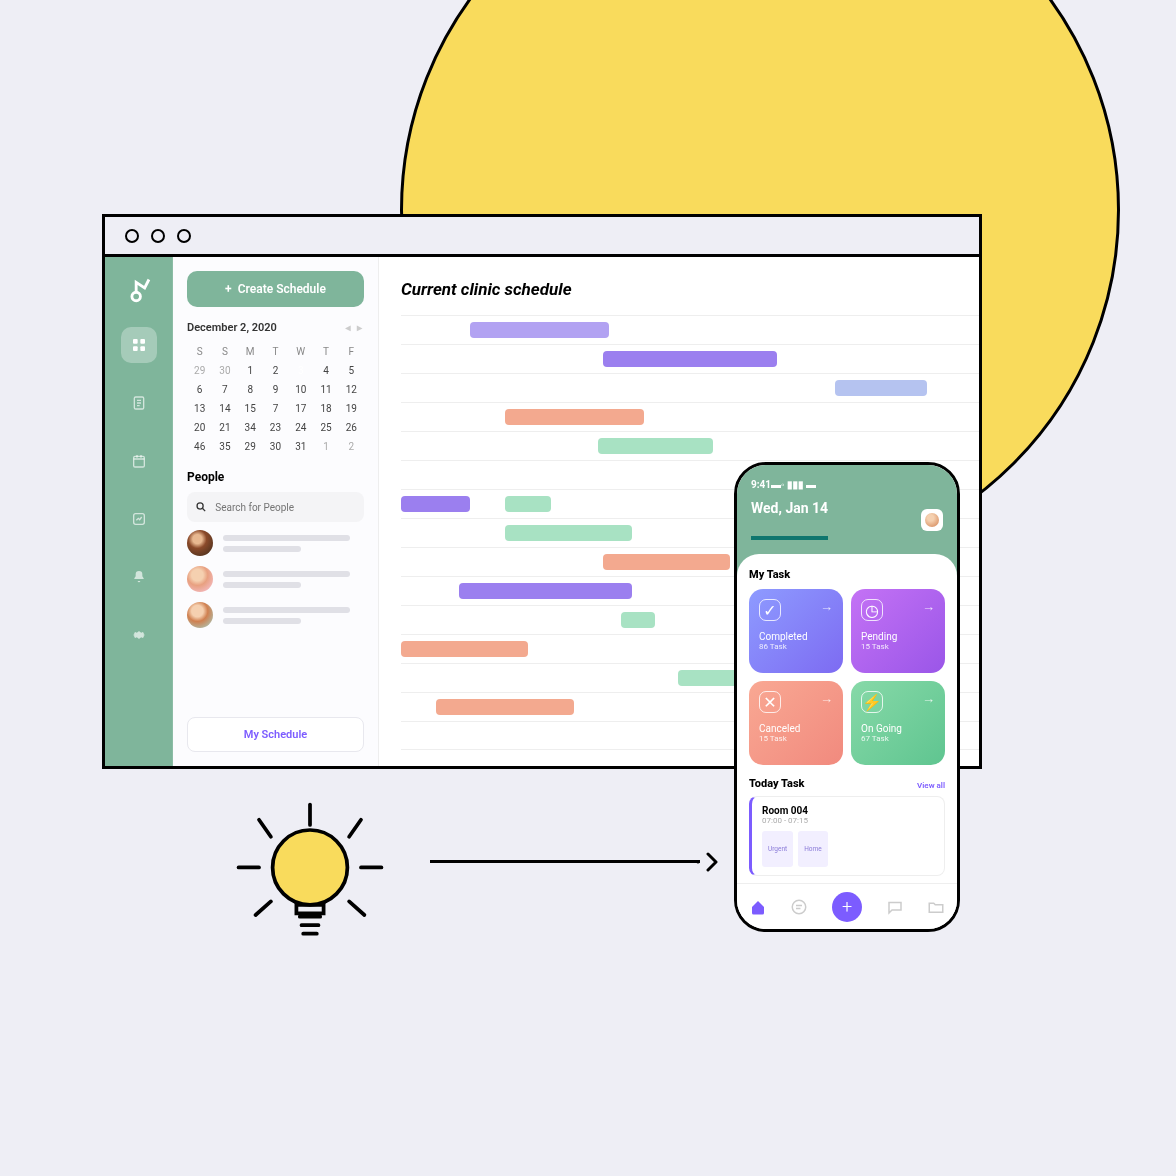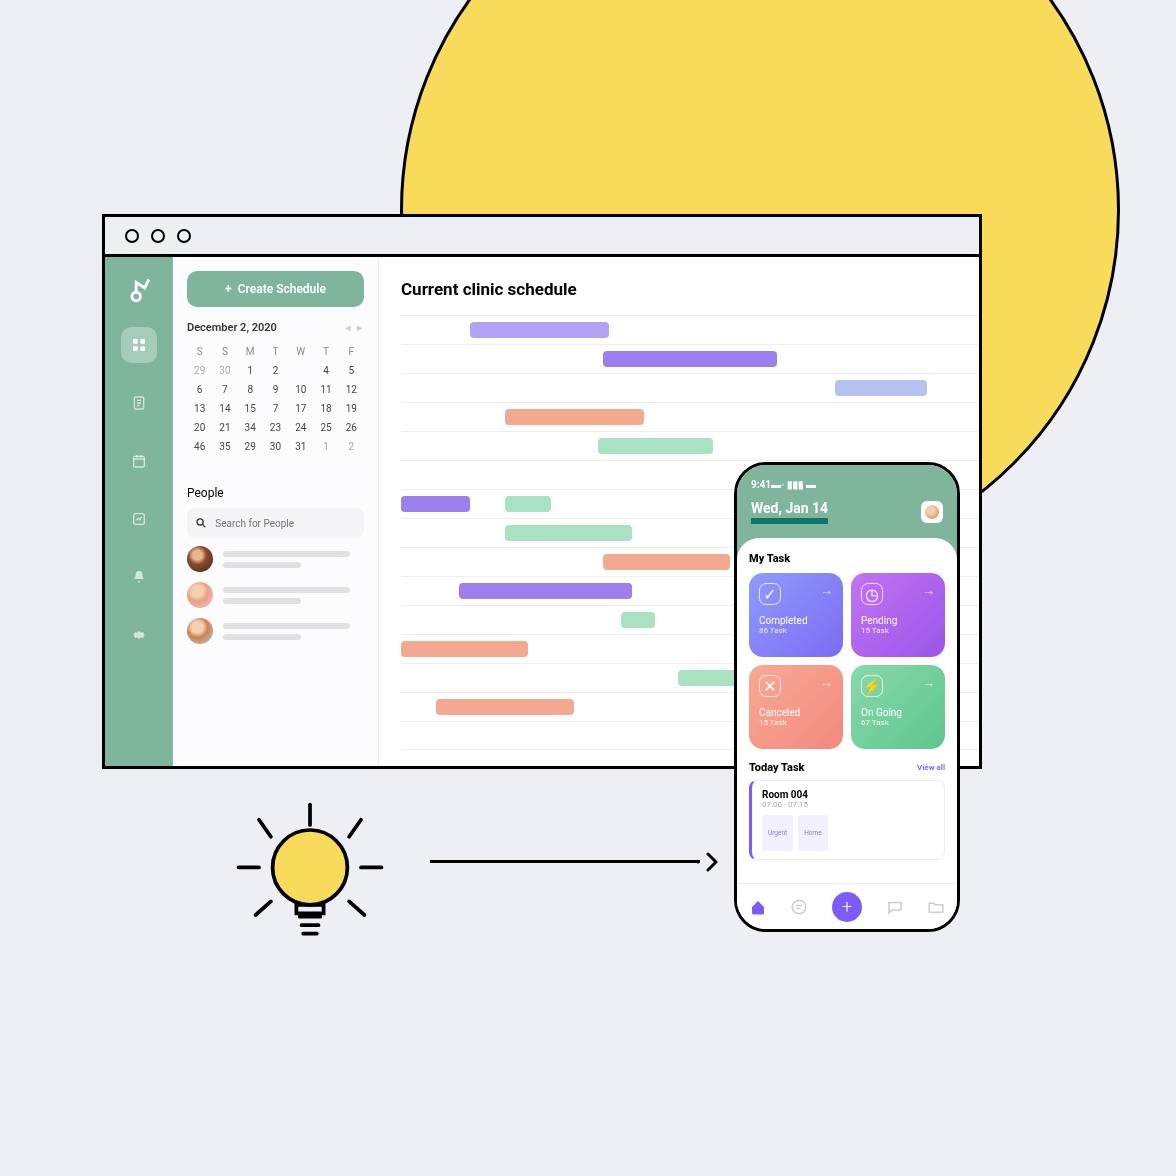--- a/index.html
+++ b/index.html
@@ -26,69 +26,69 @@
 .create-btn { background:#7fb59b; color:#fff; border:0; border-radius:10px; padding:11px 0; font-size:12px; font-weight:600; cursor:pointer; display:flex; align-items:center; justify-content:center; gap:6px; }
 .cal-head { display:flex; align-items:center; justify-content:space-between; margin-top:14px; font-size:11px; color:#333; font-weight:600; }
 .cal-head span:last-child { color:#ccc; letter-spacing:2px; font-size:10px; }
 .calendar { margin-top:8px; }
 .cal-row { display:flex; }
 .cal-row span { flex:1; text-align:center; font-size:10px; padding:4px 0; color:#aaa; }
 .cal-row.hdr span { color:#888; }
 .cal-row span.in { color:#444; }
 .cal-row span.sel { position:relative; color:#fff; }
 .cal-row span.sel::before { content:""; position:absolute; top:1px; left:50%; transform:translateX(-50%); width:16px; height:16px; background:#7c5cff; border-radius:50%; z-index:-1; }
-.people-h { font-size:12px; font-weight:400; margin-top:30px; }
+.people-h { font-size:12px; font-weight:700; margin-top:14px; }
 .search { margin-top:8px; background:#f4f4f6; border-radius:8px; display:flex; align-items:center; padding:8px; gap:8px; }
 .search input { border:0; background:transparent; font-size:10px; outline:none; width:100%; }
 .people-list { margin-top:8px; display:flex; flex-direction:column; gap:10px; }
 .person { display:flex; align-items:center; gap:10px; }
 .avatar { width:26px; height:26px; border-radius:50%; background:#ddd; }
 .avatar.a1 { background:radial-gradient(circle at 40% 35%, #e8b890 20%, #8b4a2a 40%, #3a2a1a 100%); }
 .avatar.a2 { background:radial-gradient(circle at 40% 35%, #f5d0b0 25%, #e8a080 45%, #f9c5dc 100%); }
 .avatar.a3 { background:radial-gradient(circle at 40% 35%, #f5d0b0 25%, #d08050 45%, #a0d8d0 100%); }
 .skel { flex:1; }
 .skel .l1 { height:6px; background:#e0e0e6; border-radius:3px; width:90%; margin-bottom:5px; }
 .skel .l2 { height:6px; background:#e0e0e6; border-radius:3px; width:55%; }
 .my-sched { margin-top:auto; border:1px solid #e8e8ee; background:#fff; border-radius:8px; padding:10px 0; font-size:11px; color:#7c5cff; font-weight:600; text-align:center; cursor:pointer; }
 
 
-.main { flex:1; padding:22px 0 0 22px; overflow:hidden; }
+.main { flex:1; padding:22px 0 0 22px; overflow:hidden;font-style:italic; }
 .main-title { font-size:17px; font-weight:700; margin-bottom:16px; }
 .gantt { position:relative; }
 .g-row { height:29px; border-top:1px solid #eee; position:relative; }
 .g-row:last-child { border-bottom:1px solid #eee; }
 .bar { position:absolute; top:6px; height:16px; border-radius:4px; }
 
 
 .c-purple { background:#b2a2f2; }
 .c-dpurple { background:#9b7fef; }
 .c-green { background:#a8e2c3; }
 .c-orange { background:#f3a98f; }
 .c-blue { background:#b5c3f0; }
 
 
 .phone { position:absolute; top:462px; left:734px; width:226px; height:470px; border:3px solid #000; border-radius:32px; background:#fff; z-index:3; overflow:hidden; }
 .ph-status { padding:14px 14px 0 14px; display:flex; font-size:10px; font-weight:700; background:#7fb59b; color:#fff; }
 .ph-head { background:#7fb59b; color:#fff; padding:10px 14px 44px 14px; display:flex; justify-content:space-between; align-items:center; }
-.ph-date { font-weight:700; font-size:14px; border-bottom:6px solid #0f766e; padding-bottom:2px; display:inline-block; }
+.ph-date { font-weight:700; font-size:14px; border-bottom:4px solid #0f766e; padding-bottom:20px; display:inline-block; }
 .ph-av { width:22px; height:22px; background:#fff; border-radius:6px; display:flex; align-items:center; justify-content:center; }
 .ph-av-inner { width:14px; height:14px; border-radius:50%; background:radial-gradient(circle at 40% 35%, #f5d0b0 25%, #d08050 100%); }
 .ph-body { margin-top:-30px; background:#fff; border-radius:22px 22px 0 0; padding:14px 12px 8px 12px; }
 .ph-h { font-size:11px; font-weight:800; margin-bottom:8px; }
 .cards { display:grid; grid-template-columns:1fr 1fr; gap:8px; }
 .card { border-radius:14px; padding:10px; color:#fff; position:relative; height:84px; }
 .card .ico { width:22px; height:22px; border:1.5px solid rgba(255,255,255,.8); border-radius:7px; display:flex; align-items:center; justify-content:center; margin-bottom:10px; }
 .card .arr { position:absolute; top:10px; right:10px; opacity:.8; font-size:13px; }
 .card-t { font-size:10px; font-weight:400; }
 .card-s { font-size:8px; opacity:.85; }
 .cd-comp { background:linear-gradient(135deg,#8e9bff,#7d6bf2); }
 .cd-pend { background:linear-gradient(135deg,#c472f5,#9a56e8); }
 .cd-canc { background:linear-gradient(135deg,#f9a893,#f18a7e); }
 .cd-go   { background:linear-gradient(135deg,#87d9a8,#5fc590); }
-.ph-row { display:flex; justify-content:space-between; align-items:center; margin-top:12px; }
+.ph-row { display:flex; justify-content:space-between; align-items:flex-end; margin-top:12px; }
 .viewall { font-size:8px; color:#7c5cff; font-weight:600; }
 .task-item { border:1px solid #eee; border-left:3px solid #7c5cff; border-radius:8px; padding:8px 10px; margin-top:6px; }
 .task-t { font-size:10px; font-weight:700; }
 .task-time { font-size:8px; color:#aaa; }
 .tags { display:flex; gap:5px; margin-top:6px; }
 .tag { font-size:6.5px; background:#f2efff; color:#8a7bd8; padding:14px 6px; border-radius:3px; }
 .ph-nav { position:absolute; bottom:0; left:0; right:0; height:46px; border-top:1px solid #eee; display:flex; align-items:center; justify-content:space-around; background:#fff; }
 .fab { width:30px; height:30px; border-radius:50%; background:#7c5cff; color:#fff; display:flex; align-items:center; justify-content:center; font-size:18px; font-weight:300; }
 .nav-ic { color:#ccc; }
 .nav-ic.active { color:#7c5cff; }
@@ -246,20 +246,21 @@
             </div>
           </div>
         <div class="person">
             <div class="avatar a3"></div>
             <div class="skel">
               <div class="l1"></div>
               <div class="l2"></div>
             </div>
           </div>
       </div>
+      <div class="my-sched">My Schedule</div>
     </div>
 
     <div class="main">
       <div class="main-title">Current clinic schedule</div>
       <div class="gantt" id="gantt">
           <div class="g-row">
             <div class="bar c-purple" style="left: 12%; width: 24%;"></div>
           </div>
           <div class="g-row">
             <div class="bar c-dpurple" style="left: 35%; width: 30%;"></div>

